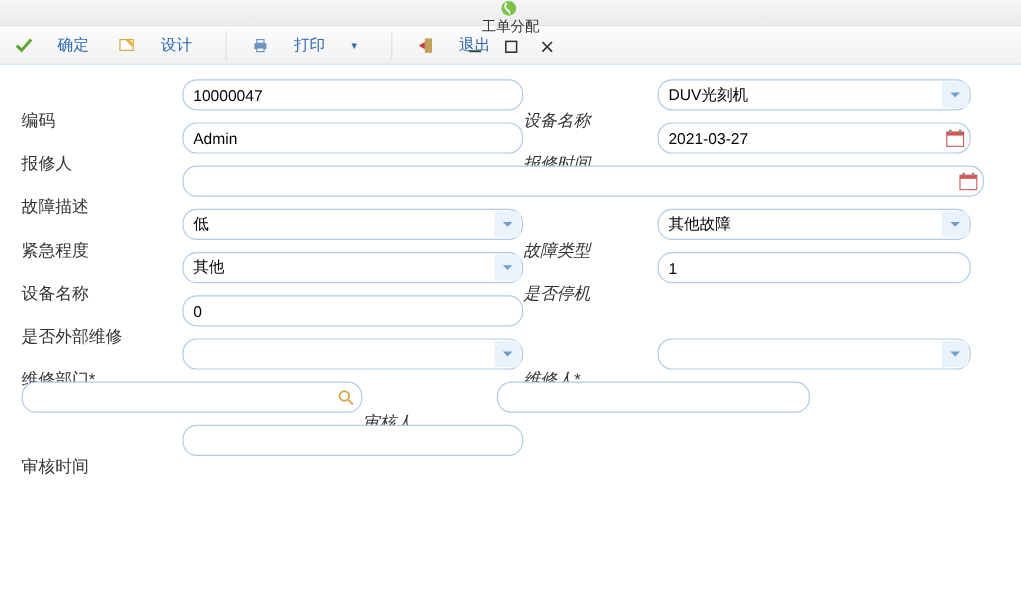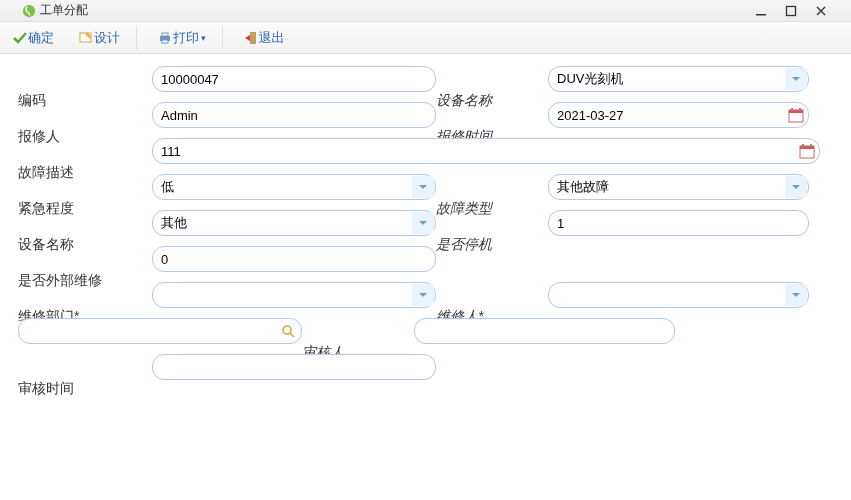--- a/index.html
+++ b/index.html
@@ -1,27 +1,27 @@
 <!DOCTYPE html>
 <html><head>
   <meta charset="utf-8">
   <style>
     * { margin: 0; padding: 0; box-sizing: border-box; }
     body { font-family: "Microsoft YaHei", Arial, sans-serif; font-size: 13px; background: #fff; width: 851px; height: 500px; overflow: hidden; }
     
-    .titlebar { height: 22px; background: linear-gradient(#f5f5f5,#ececec); display: flex; align-items: center; padding: 0 22px; border-bottom: 1px solid #ddd; }
+    .titlebar { height: 22px; background: linear-gradient(#f5f5f5,#ececec); display: flex; align-items: center; padding: 0 10px; border-bottom: 1px solid #ddd; flex-direction: column; }
     .titlebar-icon { width: 14px; height: 14px; margin-right: 4px; }
     .titlebar-text { font-size: 12px; color: #333; flex: 1; }
     .win-ctrls { display: flex; gap: 14px; }
     .win-btn { width: 16px; height: 16px; display: flex; align-items: center; justify-content: center; cursor: pointer; color: #333; font-size: 14px; }
     
     .toolbar { height: 32px; background: linear-gradient(#fdfdfd,#f1f1f1); border-bottom: 1px solid #c8dff5; display: flex; align-items: center; padding: 0 8px; gap: 16px; }
-    .tb-btn { display: flex; align-items: center; gap: 0; color: #2a67b5; font-size: 13px; cursor: pointer; padding: 3px 4px; text-align: right; }
+    .tb-btn { display: flex; align-items: center; gap: 20px; color: #2a67b5; font-size: 13px; cursor: pointer; padding: 3px 4px; text-align: right; }
     .tb-icon { width: 16px; height: 16px; display: inline-flex; align-items: center; justify-content: center; }
-    .tb-sep-after { padding-right: 16px; border-right: 1px solid #e0e0e0; }
+    .tb-sep-after { padding-right: 28px; border-right: 1px solid #e0e0e0; }
     .dd-arrow { margin-left: 2px; font-size: 9px; color: #2a67b5; }
     
     .form-area { padding: 10px 18px; }
     .row { display: flex; align-items: center; margin-bottom: 6px; height: 30px; }
     .lbl { width: 134px; color: #333; font-size: 14px; margin-top: 43px; }
     .cell { display: flex; align-items: center; }
     .cell1 { width: 284px; }
     .lbl2 { width: 112px; font-style: italic; }
     .cell2 { width: 261px; }
     
@@ -143,21 +143,20 @@
               <rect x="11" y="1" width="2" height="3" fill="#888"></rect>
             </svg></span>
         </div>
       </div>
   </div>
 
   <div class="row">
     <div class="lbl">故障描述</div>
     <div class="cell wide">
         <div class="fld">
-          <input value="111" style="">
           <span class="cal-btn"><svg viewBox="0 0 16 16">
               <rect x="1" y="3" width="14" height="12" fill="#fff" stroke="#c66"></rect>
               <rect x="1" y="3" width="14" height="3" fill="#d9534f"></rect>
               <rect x="3" y="1" width="2" height="3" fill="#888"></rect>
               <rect x="11" y="1" width="2" height="3" fill="#888"></rect>
             </svg></span>
         </div>
       </div>
   </div>
 

